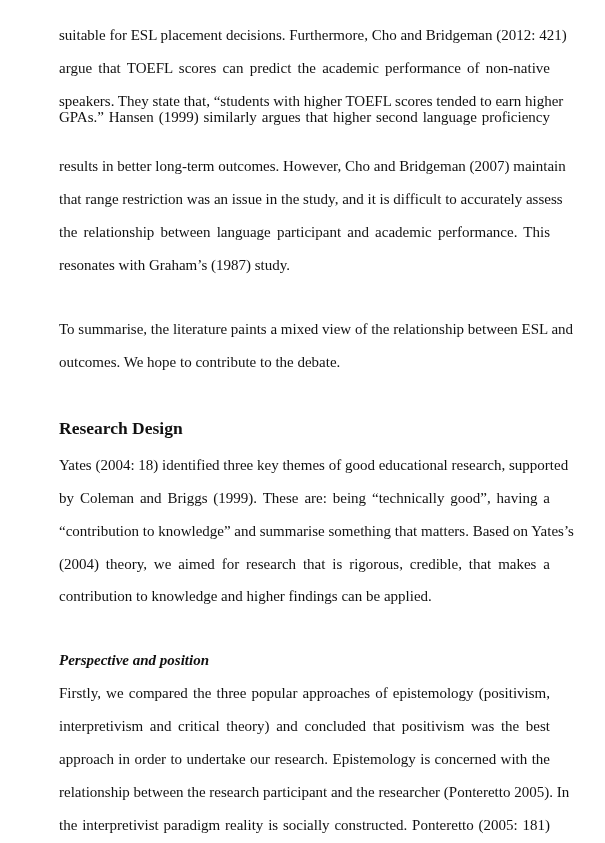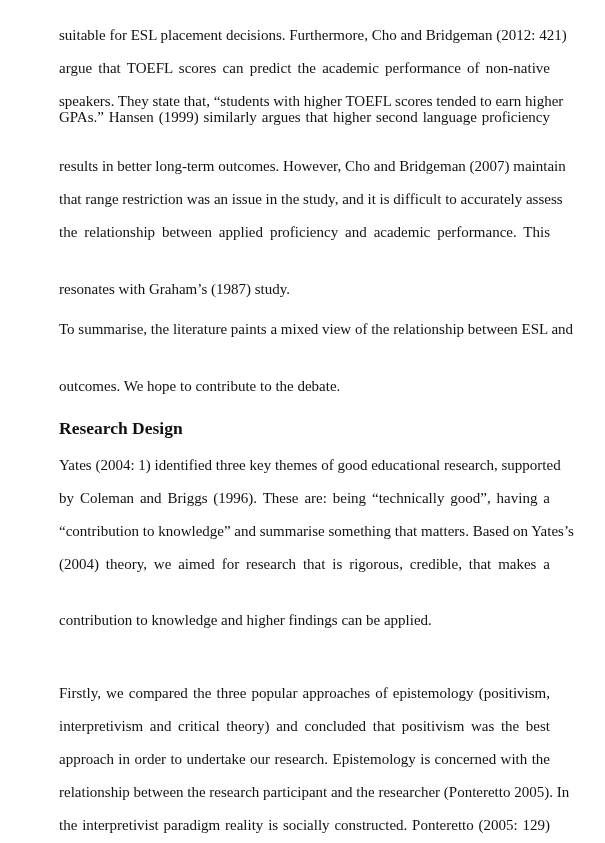--- a/index.html
+++ b/index.html
@@ -7,21 +7,21 @@
   .page {
     position: absolute; left: 0; top: 0; width: 605px; height: 789px;
     background: #ffffff; color: #111111;
     font-family: "Liberation Serif", "DejaVu Serif", serif;
   }
   .line {
     position: absolute; left: 59px; width: 491px;
     font-size: 15px; line-height: 18px; white-space: nowrap;
     text-align: justify; text-align-last: justify;
   }
-  .line.last { text-align-last: left; margin-top: 24px; }
+  .line.last { text-align-last: left; }
   .heading {
     position: absolute; left: 59px;
     font-size: 17.5px; font-weight: bold; line-height: 22px; white-space: nowrap;
   }
   .subheading {
     position: absolute; left: 59px;
     font-size: 15px; font-weight: bold; font-style: italic; line-height: 18px; white-space: nowrap;
   }
 </style>
 </head>
@@ -29,41 +29,42 @@
 
 <div class="page">
 
   <div>
     <div class="line" style="top:26px">suitable for ESL placement decisions. Furthermore, Cho and Bridgeman (2012: 421)</div>
     <div class="line" style="top:59px">argue that TOEFL scores can predict the academic performance of non-native</div>
     <div class="line" style="top:92px">speakers. They state that, “students with higher TOEFL scores tended to earn higher</div>
     <div class="line" style="top:108px">GPAs.” Hansen (1999) similarly argues that higher second language proficiency</div>
     <div class="line" style="top:157px">results in better long-term outcomes. However, Cho and Bridgeman (2007) maintain</div>
     <div class="line" style="top:190px">that range restriction was an issue in the study, and it is difficult to accurately assess</div>
-    <div class="line" style="top:223px">the relationship between applied proficiency and academic performance. This</div>
+    <div class="line" style="top:223px">the relationship between language participant and academic performance. This</div>
     <div class="line last" style="top:256px">resonates with Graham’s (1987) study.</div>
   </div>
 
   <div>
     <div class="line" style="top:320px">To summarise, the literature paints a mixed view of the relationship between ESL and</div>
     <div class="line last" style="top:353px">outcomes. We hope to contribute to the debate.</div>
   </div>
 
   <div class="heading" style="top:417px">Research Design</div>
 
   <div>
-    <div class="line" style="top:456px">Yates (2004: 1) identified three key themes of good educational research, supported</div>
-    <div class="line" style="top:489px">by Coleman and Briggs (1996). These are: being “technically good”, having a</div>
+    <div class="line" style="top:456px">Yates (2004: 18) identified three key themes of good educational research, supported</div>
+    <div class="line" style="top:489px">by Coleman and Briggs (1999). These are: being “technically good”, having a</div>
     <div class="line" style="top:522px">“contribution to knowledge” and summarise something that matters. Based on Yates’s</div>
     <div class="line" style="top:555px">(2004) theory, we aimed for research that is rigorous, credible, that makes a</div>
     <div class="line last" style="top:587px">contribution to knowledge and higher findings can be applied.</div>
   </div>
 
+  <div class="subheading" style="top:651px">Perspective and position</div>
 
   <div>
     <div class="line" style="top:684px">Firstly, we compared the three popular approaches of epistemology (positivism,</div>
     <div class="line" style="top:717px">interpretivism and critical theory) and concluded that positivism was the best</div>
     <div class="line" style="top:750px">approach in order to undertake our research. Epistemology is concerned with the</div>
     <div class="line" style="top:783px">relationship between the research participant and the researcher (Ponteretto 2005). In</div>
-    <div class="line" style="top:816px">the interpretivist paradigm reality is socially constructed. Ponteretto (2005: 129)</div>
+    <div class="line" style="top:816px">the interpretivist paradigm reality is socially constructed. Ponteretto (2005: 181)</div>
   </div>
 
 </div>
 
 </body></html>

